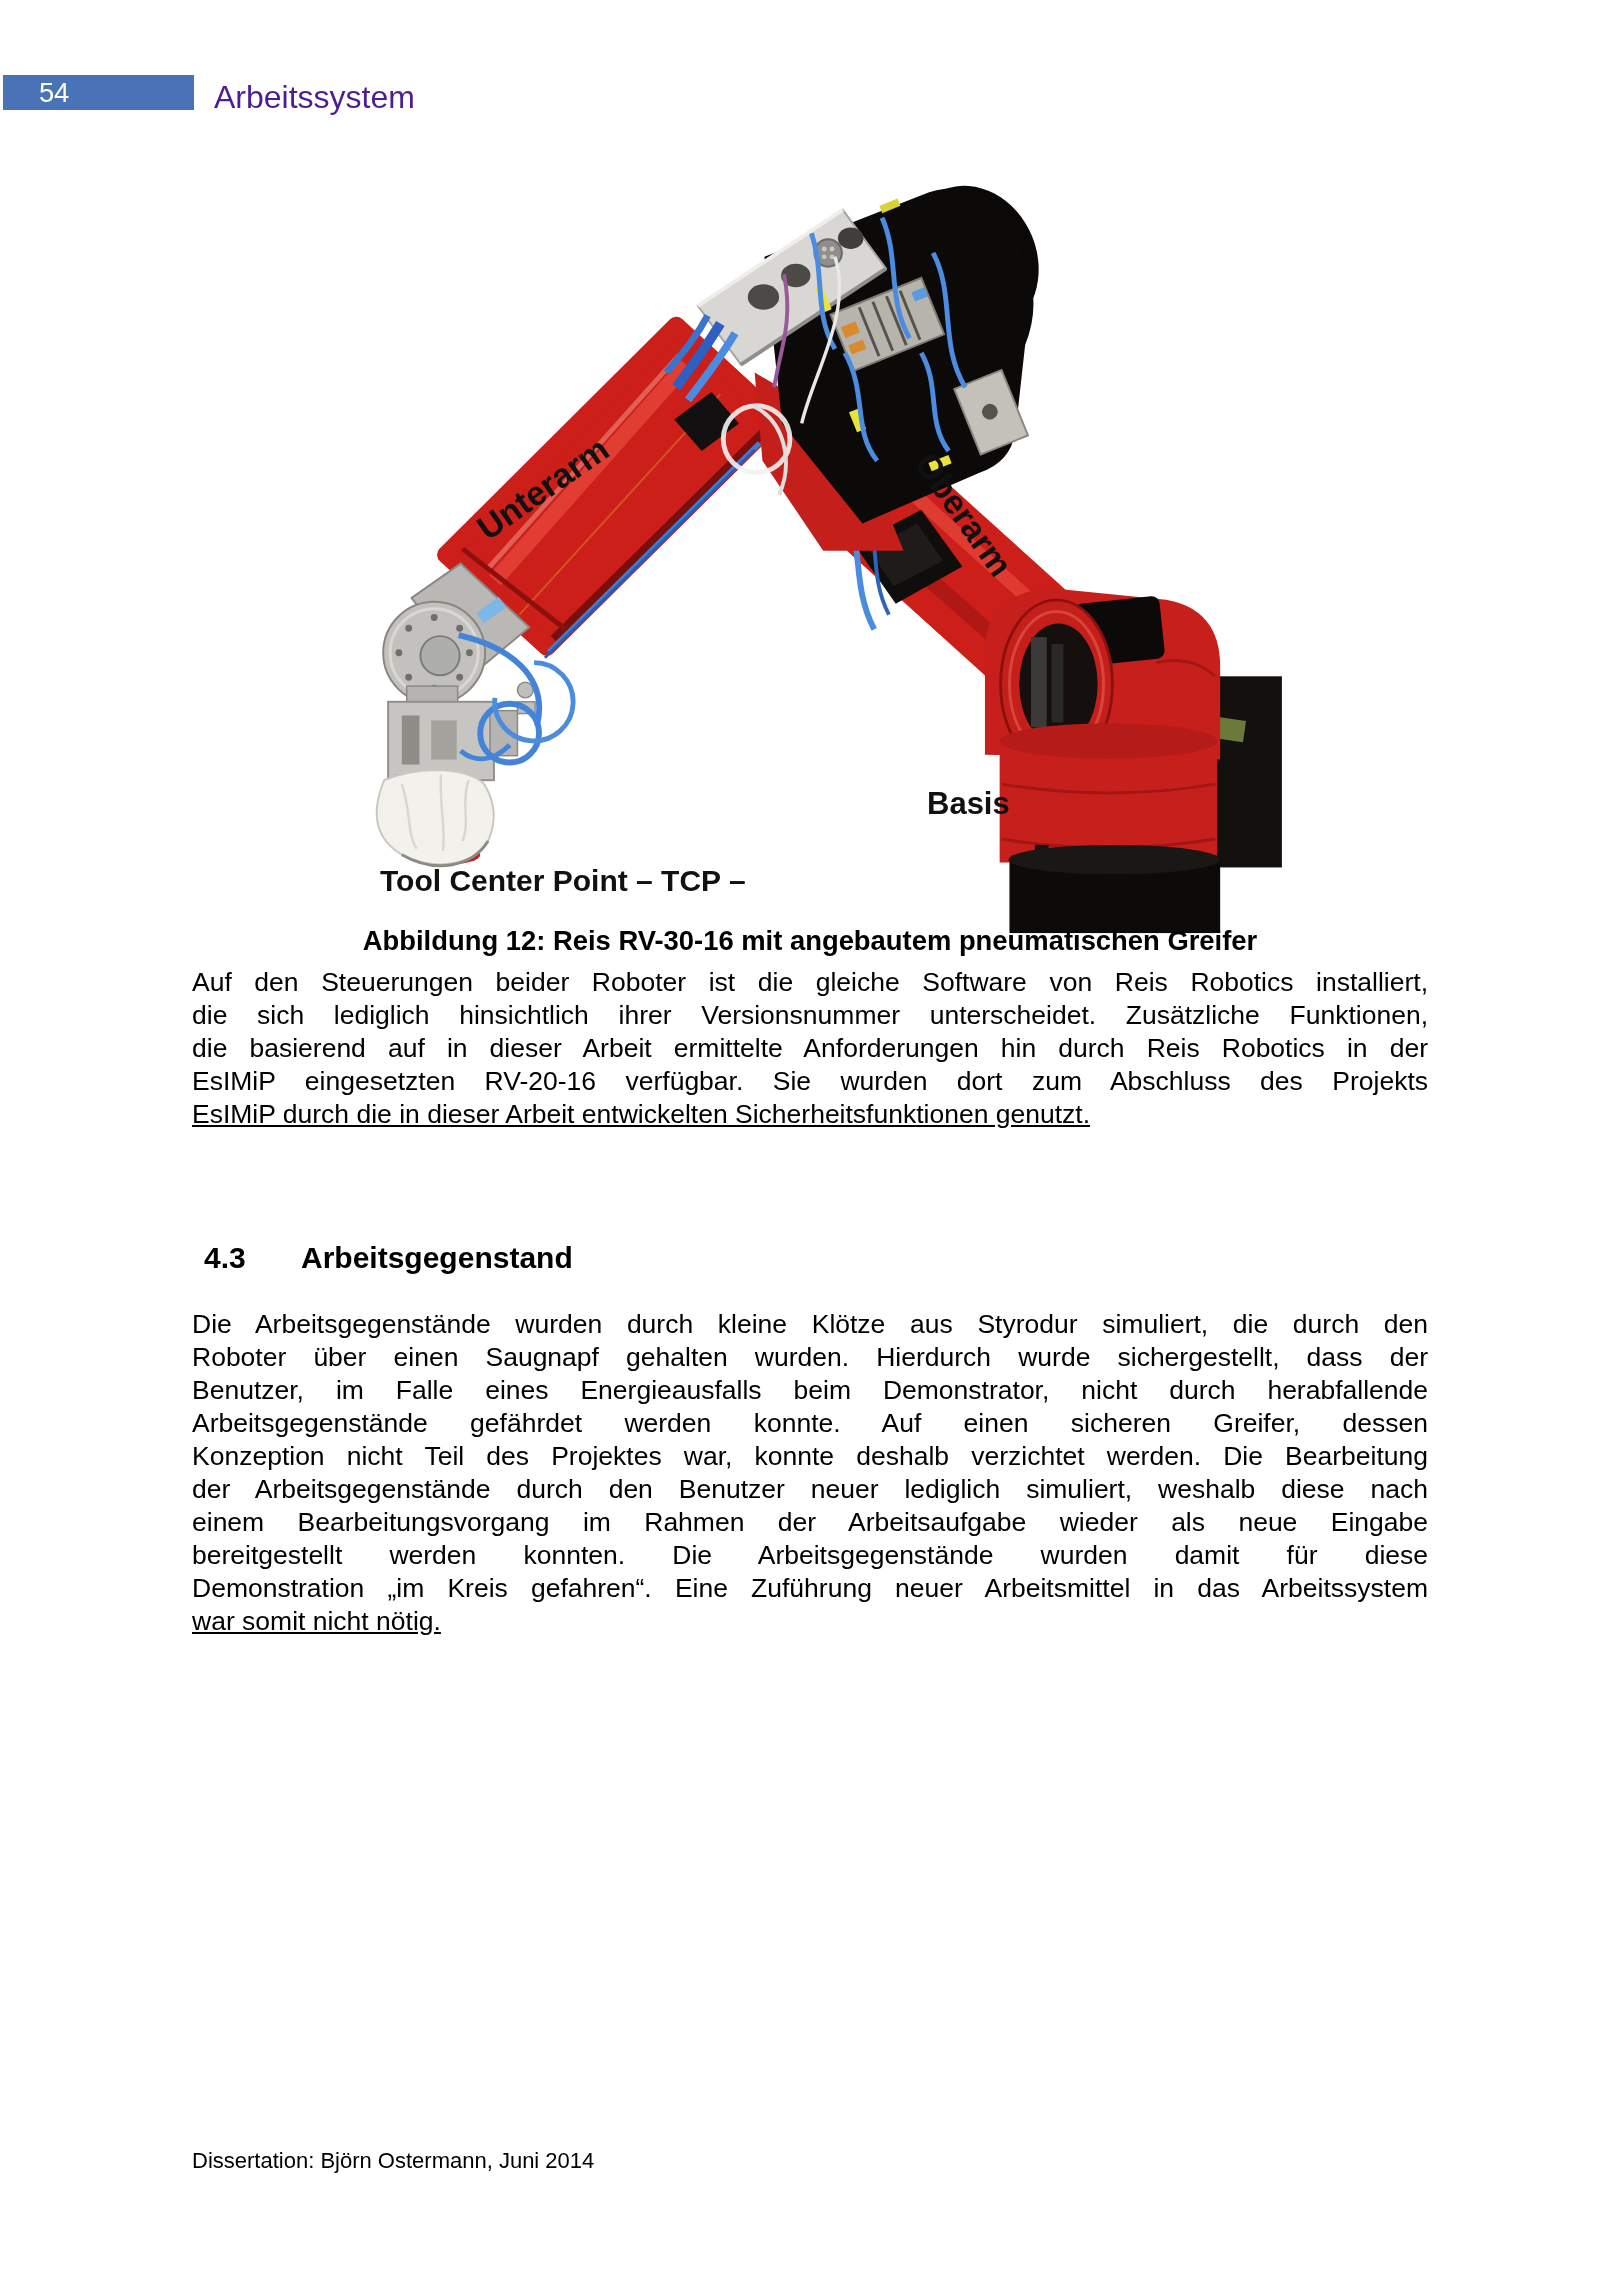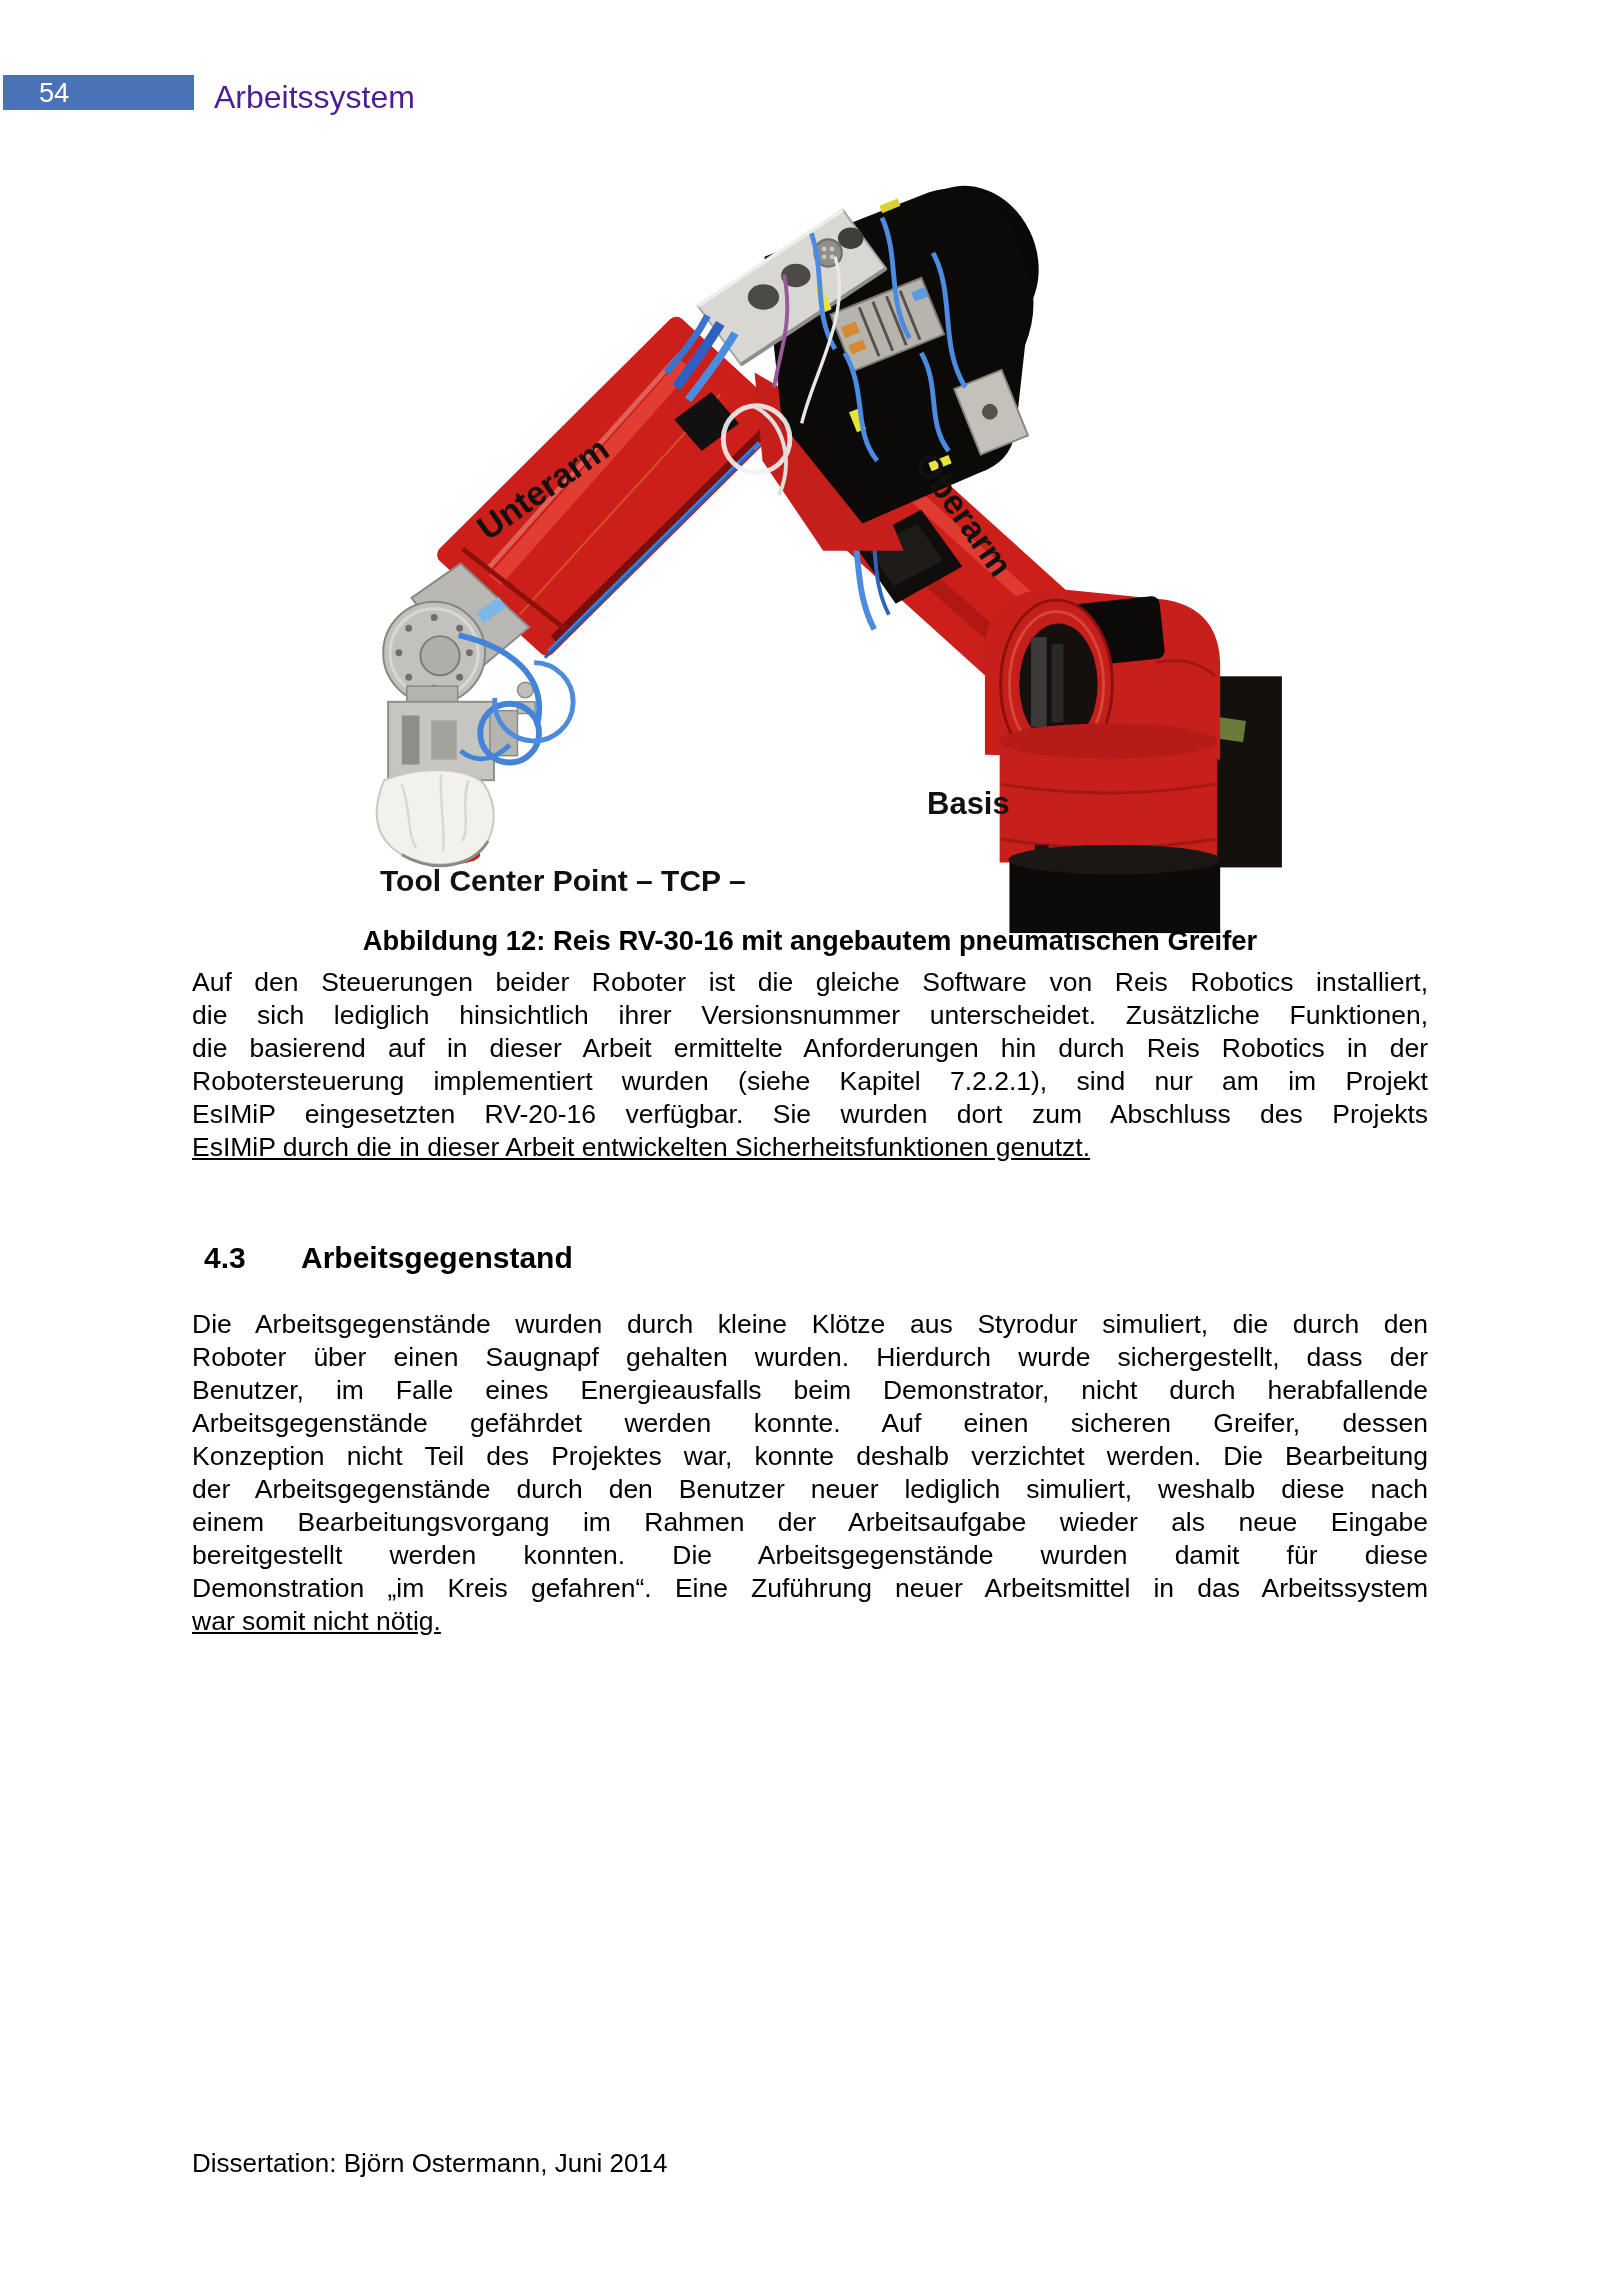--- a/index.html
+++ b/index.html
@@ -42,21 +42,21 @@
   .p1{top:966px;}
   .p2{top:1308px;}
   .line{text-align:justify;text-align-last:justify;white-space:normal;}
   .line.last{text-align-last:left;text-decoration:underline;}
   .section-heading{
     position:absolute;left:204px;top:1229px;width:1236px;
     font-size:30px;font-weight:bold;display:flex;margin-top:12px;
   }
   .section-heading .num{width:97px;flex:0 0 auto;}
   .footer-line{
-    position:absolute;left:192px;top:2148px;font-size:26px;
+    position:absolute;left:192px;top:2148px;font-size:22px;
   }
 </style>
 </head>
 <body>
 
 <div class="page">
 
   <div class="page-num-bar">
     <span>54</span>
   </div>
@@ -218,21 +218,20 @@
     <div class="fig-label lbl-oberarm">Oberarm</div>
     <div class="fig-label lbl-basis">Basis</div>
     <div class="fig-label lbl-tcp">Tool Center Point – TCP –</div>
     <div class="fig-caption">Abbildung 12: Reis RV-30-16 mit angebautem pneumatischen Greifer</div>
   </div>
 
   <div class="bodytext p1">
     <div class="line">Auf den Steuerungen beider Roboter ist die gleiche Software von Reis Robotics installiert,</div>
     <div class="line">die sich lediglich hinsichtlich ihrer Versionsnummer unterscheidet. Zusätzliche Funktionen,</div>
     <div class="line">die basierend auf in dieser Arbeit ermittelte Anforderungen hin durch Reis Robotics in der</div>
-    <div class="line">Robotersteuerung implementiert wurden (siehe Kapitel 7.2.2.1), sind nur am im Projekt</div>
     <div class="line">EsIMiP eingesetzten RV-20-16 verfügbar. Sie wurden dort zum Abschluss des Projekts</div>
     <div class="line last">EsIMiP durch die in dieser Arbeit entwickelten Sicherheitsfunktionen genutzt.</div>
   </div>
 
   <div class="section-heading">
     <span class="num">4.3</span>
     <span class="title">Arbeitsgegenstand</span>
   </div>
 
   <div class="bodytext p2">

